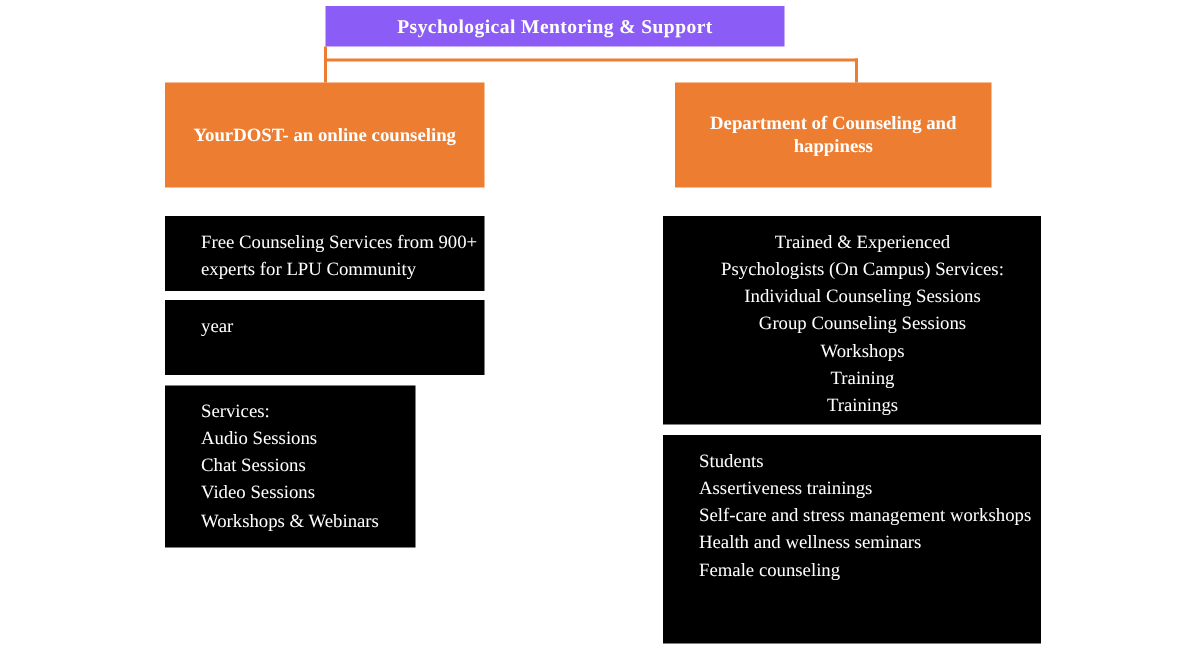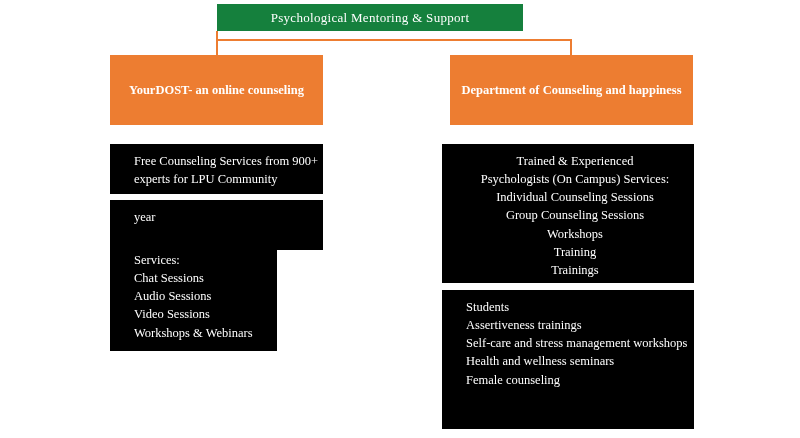--- a/index.html
+++ b/index.html
@@ -16,26 +16,26 @@
   #canvas {
     position: relative;
     width: 800px;
     height: 438px;
   }
   .node {
     position: absolute;
     box-sizing: border-box;
   }
   .root-box {
-    background: #15803d;
+    background: #8b5cf6;
     color: #ffffff;
     display: flex;
     align-items: center;
     justify-content: center;
-    font-weight: normal;
+    font-weight: bold;
     font-size: 13px;
     letter-spacing: 0.3px;
   }
   .branch-box {
     background: #ed7d31;
     color: #ffffff;
     display: flex;
     align-items: center;
     justify-content: center;
     font-weight: bold;
@@ -80,29 +80,29 @@
 
   <div class="node detail-box" style="left:110px; top:144px; width:213px; height:50px;">
     <div class="line">Free Counseling Services from  900+</div>
     <div class="line">experts for LPU Community</div>
   </div>
 
   <div class="node detail-box" style="left:110px; top:200px; width:213px; height:50px;">
     <div class="line">year</div>
   </div>
 
-  <div class="node detail-box" style="left:110px; top:243px; width:167px; height:108px;">
+  <div class="node detail-box" style="left:110px; top:257px; width:167px; height:108px;">
     <div class="line">Services:</div>
+    <div class="line">Audio Sessions</div>
     <div class="line">Chat Sessions</div>
-    <div class="line">Audio Sessions</div>
     <div class="line">Video  Sessions</div>
     <div class="line">Workshops &amp; Webinars</div>
   </div>
 
-  <div class="node branch-box" style="left:450px; top:55px; width:243px; height:70px;">
+  <div class="node branch-box" style="left:450px; top:55px; width:211px; height:70px;">
     <span>Department  of Counseling  and  happiness</span>
   </div>
 
   <div class="node detail-box" style="left:442px; top:144px; width:252px; height:139px;text-align:center;">
     <div class="line">Trained  &amp; Experienced</div>
     <div class="line">Psychologists (On  Campus)  Services:</div>
     <div class="line">Individual  Counseling Sessions</div>
     <div class="line">Group  Counseling  Sessions</div>
     <div class="line">Workshops</div>
     <div class="line">Training</div>

